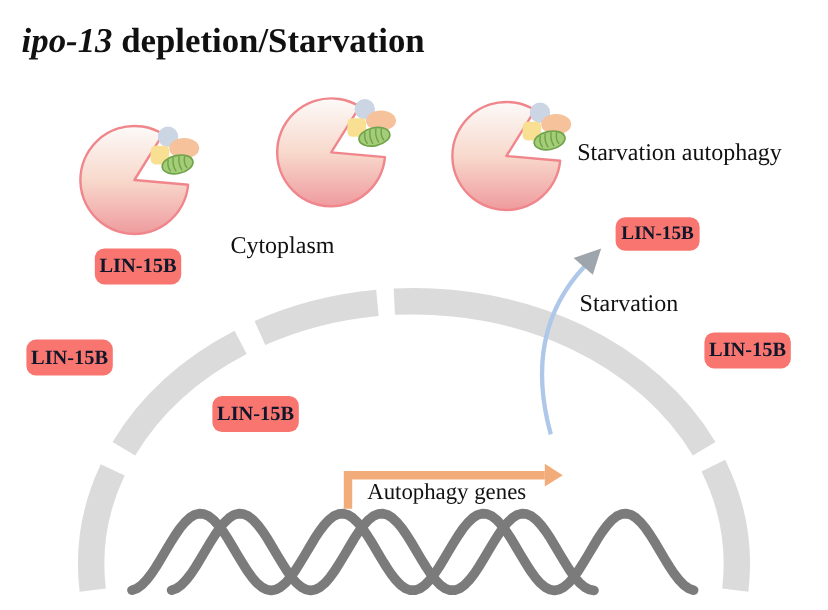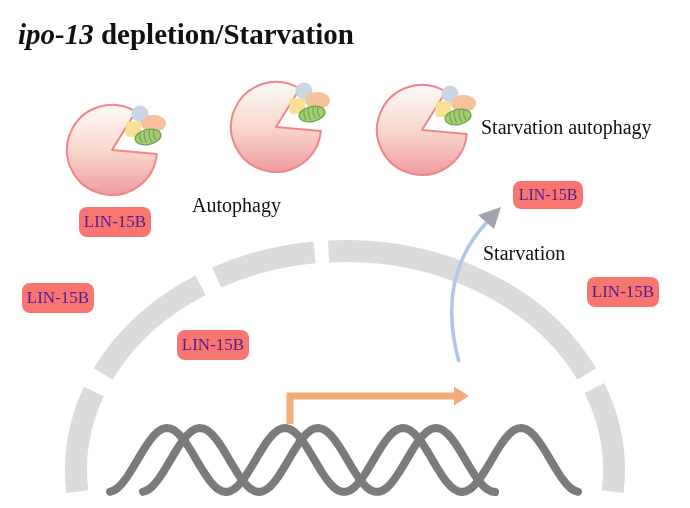--- a/index.html
+++ b/index.html
@@ -12,21 +12,21 @@
   .title{left:18px;top:18px;font-size:29px;font-weight:bold;}
   .title .gene{font-style:italic;}
   .lbl{font-size:20px;}
   .lbl-cytoplasm{left:192px;top:194px;}
   .lbl-nucleus{left:308px;top:255px;}
   .lbl-accel{left:481px;top:116px;}
   .lbl-starv{left:483px;top:242px;text-align:center;}
   .lbl-genes{left:306px;top:400px;font-size:19px;}
   .badge{
     position:absolute;width:72px;height:30px;line-height:30px;text-align:center;
-    background:#F8766F;color:#4c1d95;border-radius:8px;font-size:17px;
+    background:#F8766F;color:#0f172a;border-radius:8px;font-size:17px;font-weight:bold;
   }
   .badge.b1{left:79px;top:207px;}
   .badge.b2{left:22px;top:283px;}
   .badge.b3{left:177px;top:330px;}
   .badge.b4{left:513px;top:181px;width:70px;height:28px;line-height:28px;font-size:16px;}
   .badge.b5{left:587px;top:277px;}
 </style>
 </head>
 <body>
 
@@ -76,23 +76,24 @@
       <polygon points="501,207 494,229 478,215" fill="#9FA5AC"></polygon>
     </g>
 
     <use href="#vesicle" transform="translate(112,150)"></use>
     <use href="#vesicle" transform="translate(276,127)"></use>
     <use href="#vesicle" transform="translate(422,130)"></use>
   </svg>
 
   <div class="txt title"><span class="gene">ipo-13</span><span> depletion/Starvation</span></div>
 
-  <div class="txt lbl lbl-cytoplasm">Autophagy</div>
+  <div class="txt lbl lbl-cytoplasm">Cytoplasm</div>
   <div class="txt lbl lbl-accel">Starvation autophagy</div>
   <div class="txt lbl lbl-starv">Starvation</div>
+  <div class="txt lbl lbl-genes">Autophagy genes</div>
 
   <div class="badge b1">LIN-15B</div>
   <div class="badge b2">LIN-15B</div>
   <div class="badge b3">LIN-15B</div>
   <div class="badge b4">LIN-15B</div>
   <div class="badge b5">LIN-15B</div>
 
 </div>
 
 </body></html>

